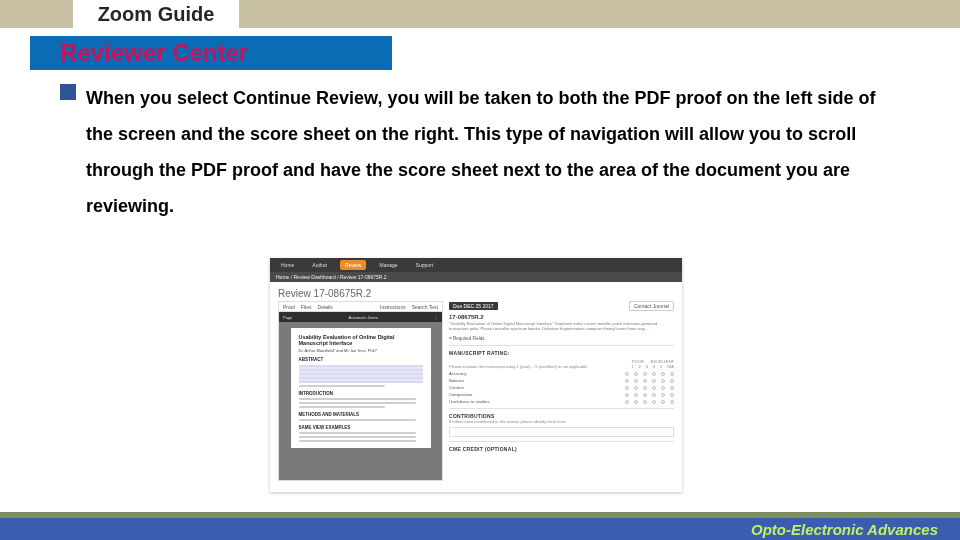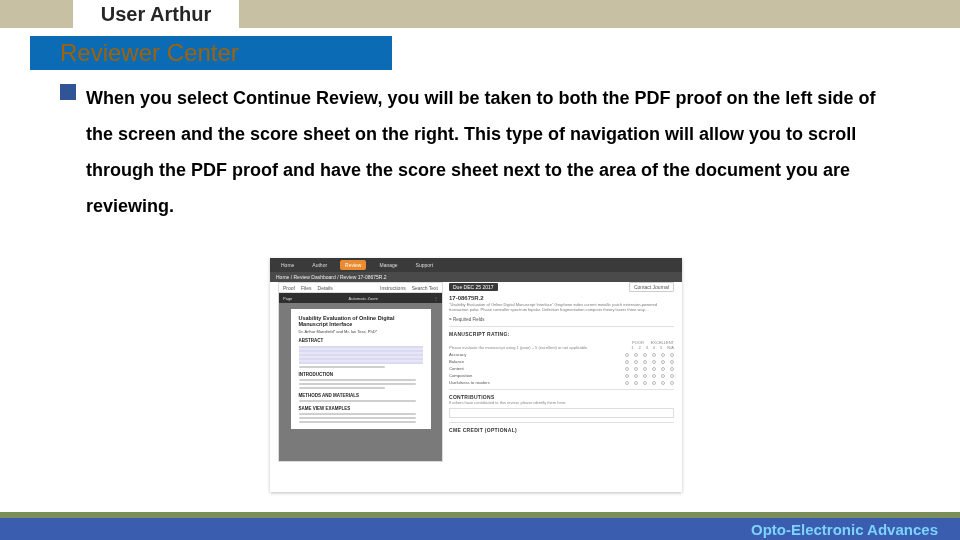--- a/index.html
+++ b/index.html
@@ -5,21 +5,21 @@
   * { margin: 0; padding: 0; box-sizing: border-box; }
   body { width: 960px; height: 540px; font-family: "Segoe UI", Tahoma, sans-serif; background: #fff; position: relative; overflow: hidden; }
 
   
   .top-band { position: absolute; top: 0; left: 0; width: 960px; height: 28px; background: #c7c0a3; }
   .top-title-box { position: absolute; top: 0; left: 73px; width: 166px; height: 28px; background: #fff; display: flex; align-items: center; justify-content: center; }
   .top-title { font-size: 20px; font-weight: 700; color: #262626; }
 
   
   .section-pill { position: absolute; top: 36px; left: 30px; width: 362px; height: 34px; background: #0b6bb4; }
-  .section-title { position: absolute; top: 36px; left: 60px; height: 34px; display: flex; align-items: center; font-size: 24px; font-weight: 400; color: #a16207; }
+  .section-title { position: absolute; top: 36px; left: 60px; height: 34px; display: flex; align-items: center; font-size: 24px; font-weight: 700; color: #be185d; }
 
   
   .bullet-sq { position: absolute; top: 84px; left: 60px; width: 16px; height: 16px; background: #2f5597; }
   .para { position: absolute; top: 80px; left: 86px; width: 814px; font-size: 18px; font-weight: 700; color: #000000; line-height: 36px; }
 
   
   .shot { position: absolute; top: 258px; left: 270px; width: 412px; height: 234px; background: #fff; box-shadow: 0 1px 3px rgba(0,0,0,.25); font-family: "Segoe UI", Tahoma, sans-serif; overflow: hidden; }
   .shot .navbar { height: 14px; background: #3a3a3a; display: flex; align-items: center; gap: 8px; padding: 0 6px; font-size: 5px; color: #ddd; }
   .shot .navbar .tab { padding: 2px 5px; border-radius: 2px; }
   .shot .navbar .tab.active { background: #e98b2e; color: #fff; }
@@ -59,45 +59,48 @@
   .rating-row { display: flex; align-items: center; font-size: 4.2px; color: #555; margin-top: 2px; }
   .rating-row .rlbl { flex: 1; }
   .rating-row .dots { display: flex; gap: 5px; }
   .rating-row .dot { width: 4px; height: 4px; border: 1px solid #bbb; border-radius: 50%; }
   .contrib-area { height: 10px; border: 1px solid #ddd; margin-top: 3px; }
   .cme { margin-top: 4px; }
 
   
   .foot-green { position: absolute; left: 0; bottom: 22px; width: 960px; height: 6px; background: #7b8e5a; }
   .foot-blue { position: absolute; left: 0; right: 0; bottom: 0; height: 22px; background: #3a5db0; display: flex; align-items: center; justify-content: flex-end; padding-right: 22px; }
-  .foot-text { font-size: 15px; font-weight: 700; color: #7dd3fc; }
+  .foot-text { font-size: 15px; font-weight: 700; color: #bef264; font-style: italic; }
 </style>
 </head>
 <body>
 
 <div class="top-band"></div>
 <div class="top-title-box">
-  <span class="top-title">User Arthur</span>
+  <span class="top-title">Zoom Guide</span>
 </div>
 
 <div class="section-pill"></div>
 <div class="section-title">Reviewer Center</div>
 
 <div class="bullet-sq"></div>
 <div class="para">When you select Continue Review, you will be taken to both the PDF proof on the left side of the screen and the score sheet on the right. This type of navigation will allow you to scroll through the PDF proof and have the score sheet next to the area of the document you are reviewing.</div>
 
 <div class="shot">
   <div class="navbar">
     <span class="tab">Home</span>
     <span class="tab">Author</span>
     <span class="tab active">Review</span>
     <span class="tab">Manage</span>
     <span class="tab">Support</span>
   </div>
   <div class="crumbs">Home  /  Review Dashboard  /  Review 17-08675R.2</div>
+  <div class="head">
+    <h1>Review 17-08675R.2</h1>
+  </div>
   <div class="cols">
 
     <div class="proof-pane">
       <div class="proof-toolbar">
         <span>Proof</span>
         <span>Files</span>
         <span>Details</span>
         <span style="margin-left:auto">Instructions</span>
         <span>Search Text</span>
       </div>

